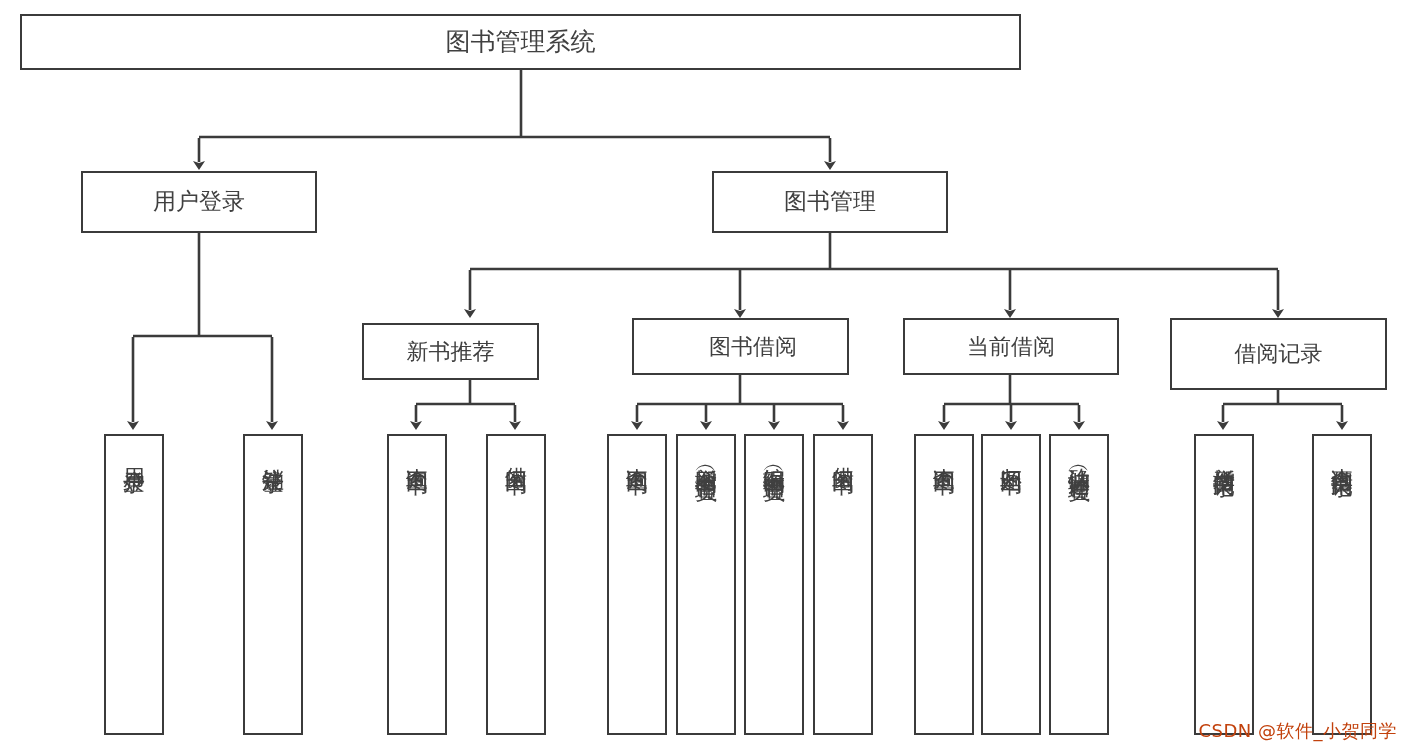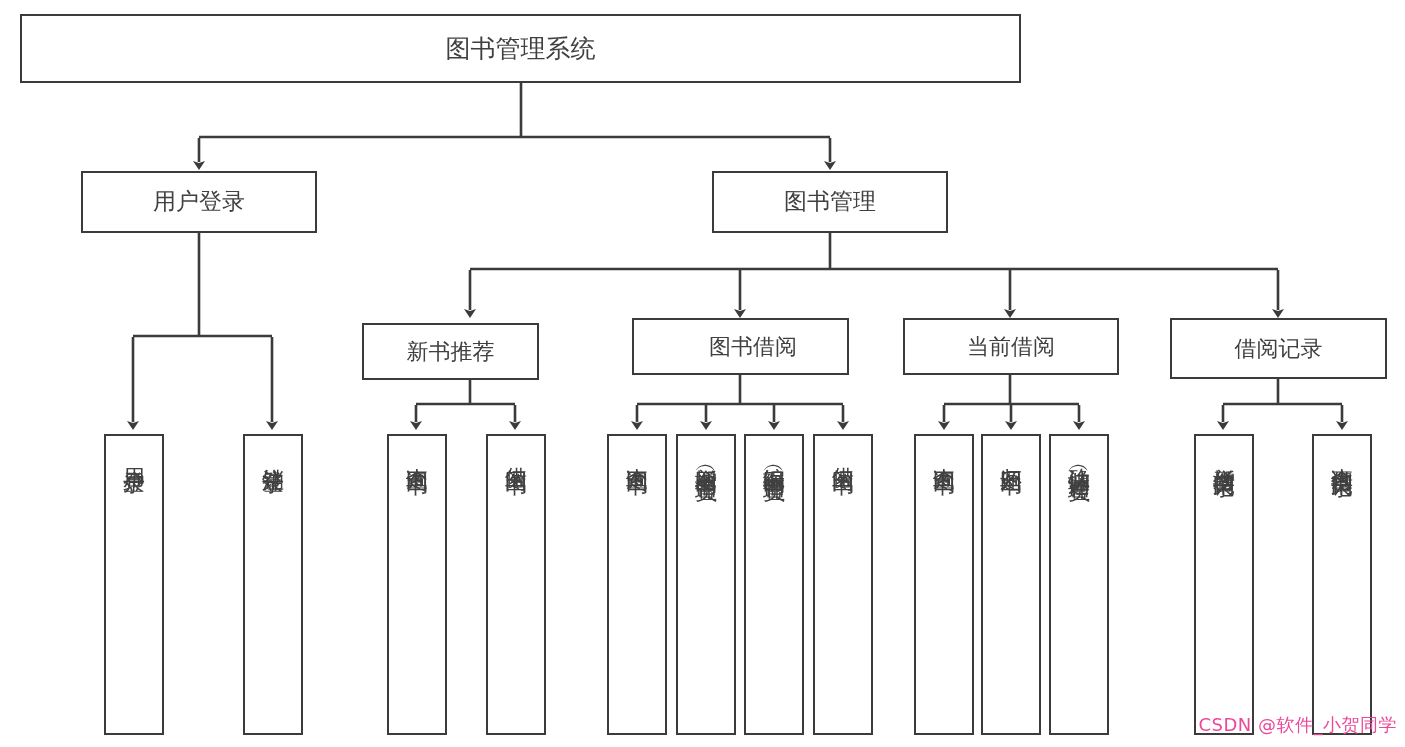--- a/index.html
+++ b/index.html
@@ -58,23 +58,23 @@
     white-space: nowrap;
     display: block;
   }
   .node .htext {
     display: block;
     white-space: nowrap;
   }
   #watermark {
     position: absolute;
     right: 8px;
-    bottom: 10px;
+    bottom: 4px;
     font-size: 18px;
-    color: #ec4899;
+    color: #c2410c;
     letter-spacing: 0.5px;
     z-index: 5;
     white-space: nowrap;
   }
 </style>
 </head>
 <body>
 
 <div id="canvas">
 
@@ -121,21 +121,21 @@
       <path d="M 1011 405 L 1011 422" marker-end="url(#arrow)"></path>
       <path d="M 1079 405 L 1079 422" marker-end="url(#arrow)"></path>
 
       <path d="M 1278 375 L 1278 404"></path>
       <path d="M 1223 404 L 1342 404"></path>
       <path d="M 1223 405 L 1223 422" marker-end="url(#arrow)"></path>
       <path d="M 1342 405 L 1342 422" marker-end="url(#arrow)"></path>
     </g>
   </svg>
 
-  <div class="node root" style="left:20px; top:14px; width:1001px; height:69px;">
+  <div class="node root" style="left:20px; top:14px; width:1001px; height:56px;">
     <span class="htext">图书管理系统</span>
   </div>
 
   <div class="node lvl1" style="left:81px; top:171px; width:236px; height:62px;">
     <span class="htext">用户登录</span>
   </div>
 
   <div class="node lvl1" style="left:712px; top:171px; width:236px; height:62px;text-align:right;">
     <span class="htext">图书管理</span>
   </div>
@@ -145,21 +145,21 @@
   </div>
 
   <div class="node lvl2" style="left:632px; top:318px; width:217px; height:57px;padding-left:25px;">
     <span class="htext">图书借阅</span>
   </div>
 
   <div class="node lvl2" style="left:903px; top:318px; width:216px; height:57px;font-family:Liberation Serif, serif;">
     <span class="htext">当前借阅</span>
   </div>
 
-  <div class="node lvl2" style="left:1170px; top:318px; width:217px; height:61px;">
+  <div class="node lvl2" style="left:1170px; top:318px; width:217px; height:72px;">
     <span class="htext">借阅记录</span>
   </div>
 
   <div class="node leaf" style="left:104px; top:434px; width:60px; height:301px;">
     <span class="vtext">用户登录</span>
   </div>
 
   <div class="node leaf" style="left:243px; top:434px; width:60px; height:301px;">
     <span class="vtext">注销登录</span>
   </div>

